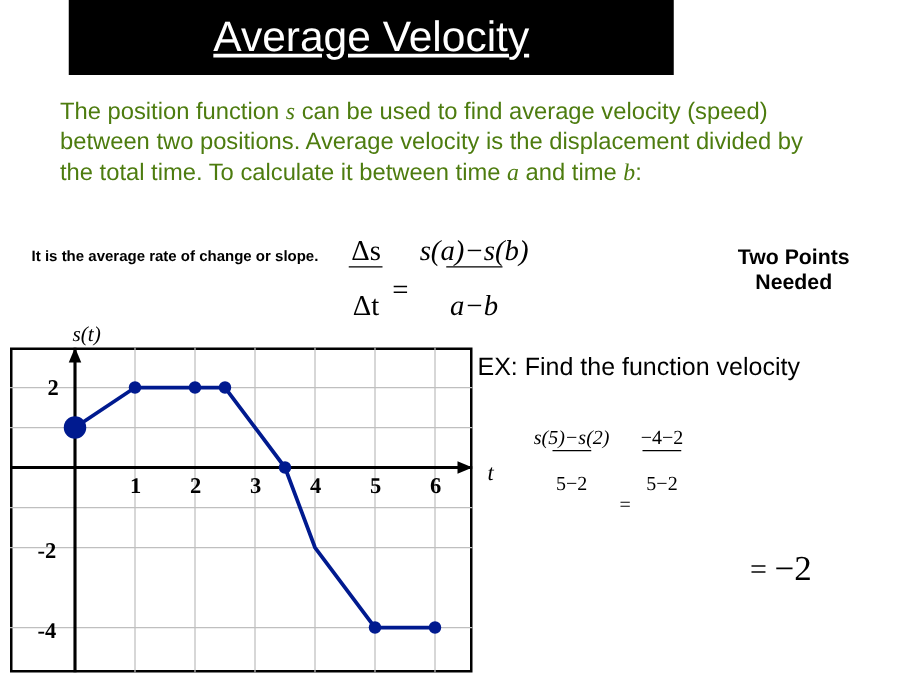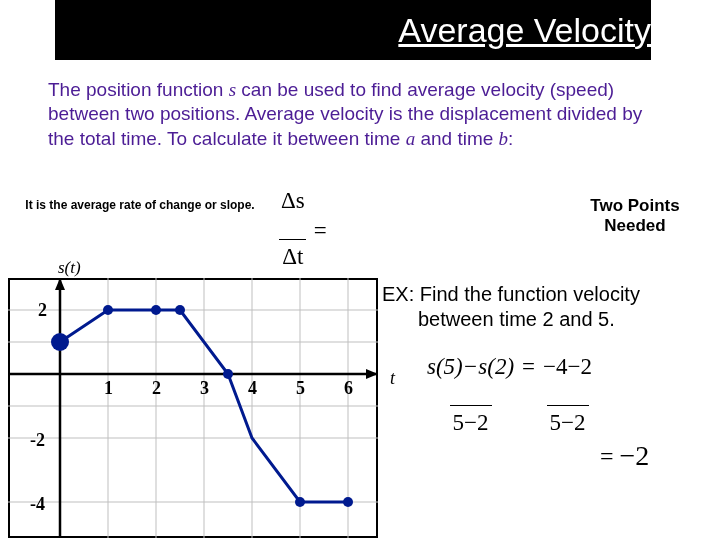--- a/index.html
+++ b/index.html
@@ -8,40 +8,40 @@
     height: 540px;
     background: #fff;
     font-family: Arial, sans-serif;
     position: relative;
     overflow: hidden;
   }
   .title-box {
     position: absolute;
     left: 55px;
     top: 0;
-    width: 596px;
+    width: 484px;
     height: 60px;
     background: #000;
     display: flex;
     align-items: center;
-    justify-content: flex-end;
+    justify-content: center;
   }
   .title-box span {
     color: #fff;
     font-size: 34px;
     text-decoration: underline;
   }
   .desc {
     position: absolute;
     left: 48px;
     top: 78px;
     width: 610px;
     font-size: 19px;
     line-height: 1.28;
-    color: #4c1d95;
+    color: #4d7c0f;
   }
   .desc .ital { font-style: italic; font-family: 'Times New Roman', serif; }
   .left-note {
     position: absolute;
     left: 10px;
     top: 198px;
     width: 260px;
     text-align: center;
     font-size: 12px;
     font-weight: bold;
@@ -64,24 +64,23 @@
     display: flex;
     align-items: center;
     gap: 6px;
   }
   .frac {
     display: inline-flex;
     flex-direction: column;
     align-items: center;
     vertical-align: middle;
     line-height: 1.1;
-    gap: 26px;
   }
   .frac .num { padding: 0 3px; }
-  .frac .den { border-top: 1.5px solid #000; padding: 4px 3px; }
+  .frac .den { border-top: 1.5px solid #000; padding: 18px 3px; }
   .axis-label-y {
     position: absolute;
     left: 58px;
     top: 258px;
     font-family: 'Times New Roman', serif;
     font-style: italic;
     font-size: 17px;
     text-align: center;
   }
   .graph-box {
@@ -115,25 +114,25 @@
     left: 382px;
     top: 282px;
     width: 325px;
     font-size: 20px;
     line-height: 1.26;
   }
   .example .indent { padding-left: 36px; display: block; }
   .ex-formula {
     position: absolute;
     left: 424px;
-    top: 354px;
-    font-family: 'Times New Roman', serif;
-    font-size: 23px;
-    display: flex;
-    align-items: flex-start;
+    top: 342px;
+    font-family: 'Times New Roman', serif;
+    font-size: 16px;
+    display: flex;
+    align-items: flex-end;
     gap: 5px;
   }
   .ex-formula2 {
     position: absolute;
     left: 600px;
     top: 440px;
     font-family: 'Times New Roman', serif;
     font-size: 24px;
     display: flex;
     align-items: center;
@@ -153,20 +152,24 @@
 
 <div class="left-note">It is the average rate of change or slope.</div>
 <div class="right-note">Two Points Needed</div>
 
 <div class="formula-main">
   <span class="frac">
     <span class="num">Δs</span>
     <span class="den">Δt</span>
   </span>
   <span>=</span>
+  <span class="frac">
+    <span class="num" style="font-style:italic">s(a)−s(b)</span>
+    <span class="den" style="font-style:italic">a−b</span>
+  </span>
 </div>
 
 <div class="axis-label-y">s(t)</div>
 
 <div class="graph-box"></div>
 
 <svg class="graph-svg" width="370" height="260">
 
   <g stroke="#bfbfbf" stroke-width="1">
     <line x1="0" y1="32" x2="370" y2="32"></line>
@@ -209,21 +212,20 @@
 <div class="tick" style="left:104px; top:378px;">1</div>
 <div class="tick" style="left:152px; top:378px;">2</div>
 <div class="tick" style="left:200px; top:378px;">3</div>
 <div class="tick" style="left:248px; top:378px;">4</div>
 <div class="tick" style="left:296px; top:378px;">5</div>
 <div class="tick" style="left:344px; top:378px;">6</div>
 <div class="axis-label-x" style="left:390px; top:368px;">t</div>
 
 <div class="example">
   <span>EX: Find the function velocity</span>
-  <span class="indent">between time 2 and 5.</span>
 </div>
 
 <div class="ex-formula">
   <span class="frac">
     <span class="num" style="font-style:italic">s(5)−s(2)</span>
     <span class="den">5−2</span>
   </span>
   <span>=</span>
   <span class="frac">
     <span class="num">−4−2</span>

